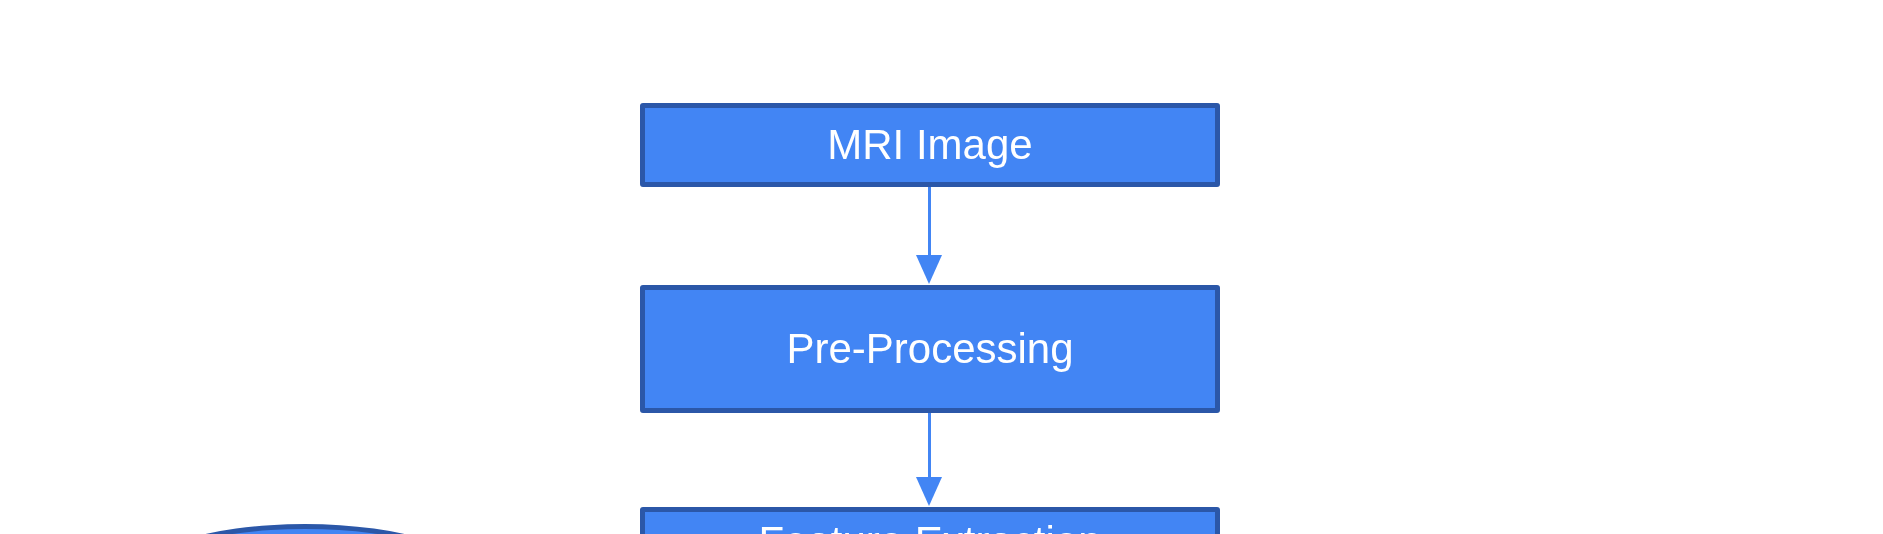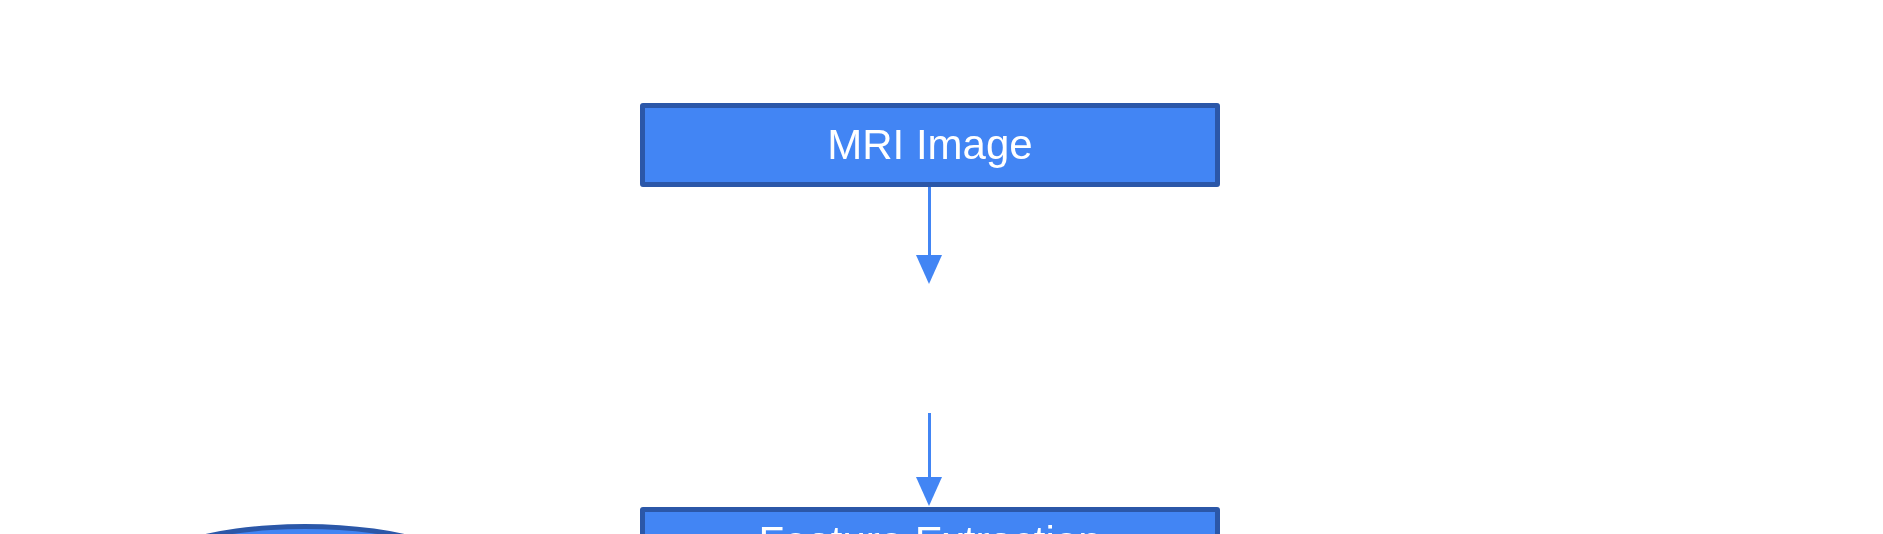--- a/index.html
+++ b/index.html
@@ -75,20 +75,23 @@
 
   <div class="node node-1">
     <span class="node-label">MRI Image</span>
   </div>
 
   <div class="arrow arrow-1">
     <div class="arrow-line"></div>
     <div class="arrow-head"></div>
   </div>
 
+  <div class="node node-2">
+    <span class="node-label">Pre-Processing</span>
+  </div>
 
   <div class="arrow arrow-2">
     <div class="arrow-line"></div>
     <div class="arrow-head"></div>
   </div>
 
   <div class="node node-3">
     <span class="node-label">Feature Extraction</span>
   </div>
 

